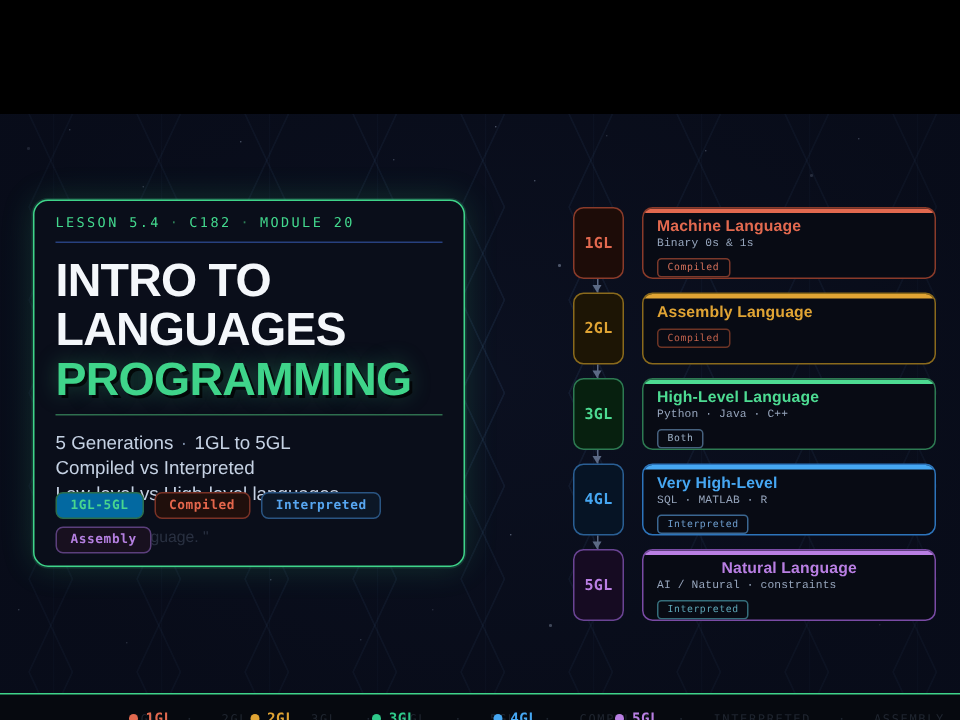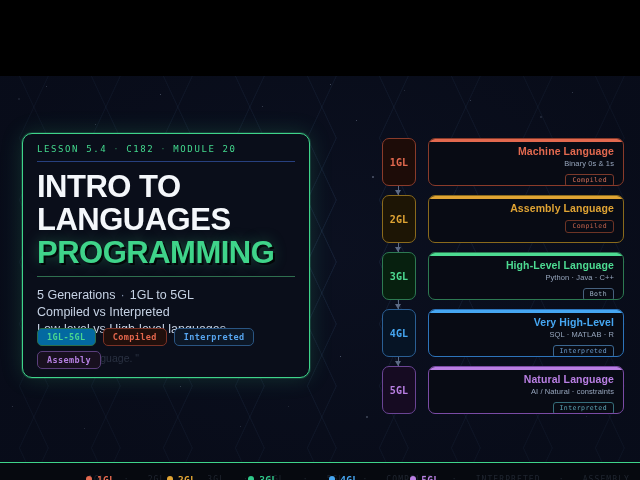--- a/index.html
+++ b/index.html
@@ -84,25 +84,25 @@
   #right { position:absolute; left:382px; top:90px; width:242px; }
   .genrow { position:relative; display:flex; align-items:stretch; height:48px; margin-bottom:9px; }
   .gbadge {
     width:34px; border:1.4px solid; border-radius:7px;
     display:flex; align-items:center; justify-content:center;
     font-family:"DejaVu Sans Mono", monospace; font-size:10px; font-weight:bold;
     letter-spacing:.2px; flex:none;
   }
   .gcard {
     flex:1; margin-left:12px; border:1.2px solid; border-radius:7px;
-    background:#080b14; padding:5px 9px; position:relative; overflow:hidden;text-align:right;
+    background:#080b14; padding:5px 9px; position:relative; overflow:hidden;
   }
   .gcard .topbar { position:absolute; left:0; top:0; right:0; height:2.5px; }
   .gname { font-size:10.5px; font-weight:bold; letter-spacing:.1px; margin-top:1px; }
-  .gdesc { font-family:Liberation Sans, sans-serif; font-size:7.5px; color:#97a6bd; margin-top:2px; letter-spacing:.1px;}
+  .gdesc { font-family:Liberation Mono, monospace; font-size:7.5px; color:#97a6bd; margin-top:2px; letter-spacing:.1px;}
   .gtag {
     display:inline-block; margin-top:3px;
     font-family:"DejaVu Sans Mono", monospace; font-size:6.5px; letter-spacing:.4px;
     padding:1.5px 6px; border-radius:3px; border:1px solid;
   }
   .arrow { position:absolute; left:16px; bottom:-9px; width:1px; height:9px; }
   .arrow i { position:absolute; left:-3px; bottom:0; width:0; height:0;
     border-left:3.5px solid transparent; border-right:3.5px solid transparent; }
 
   

